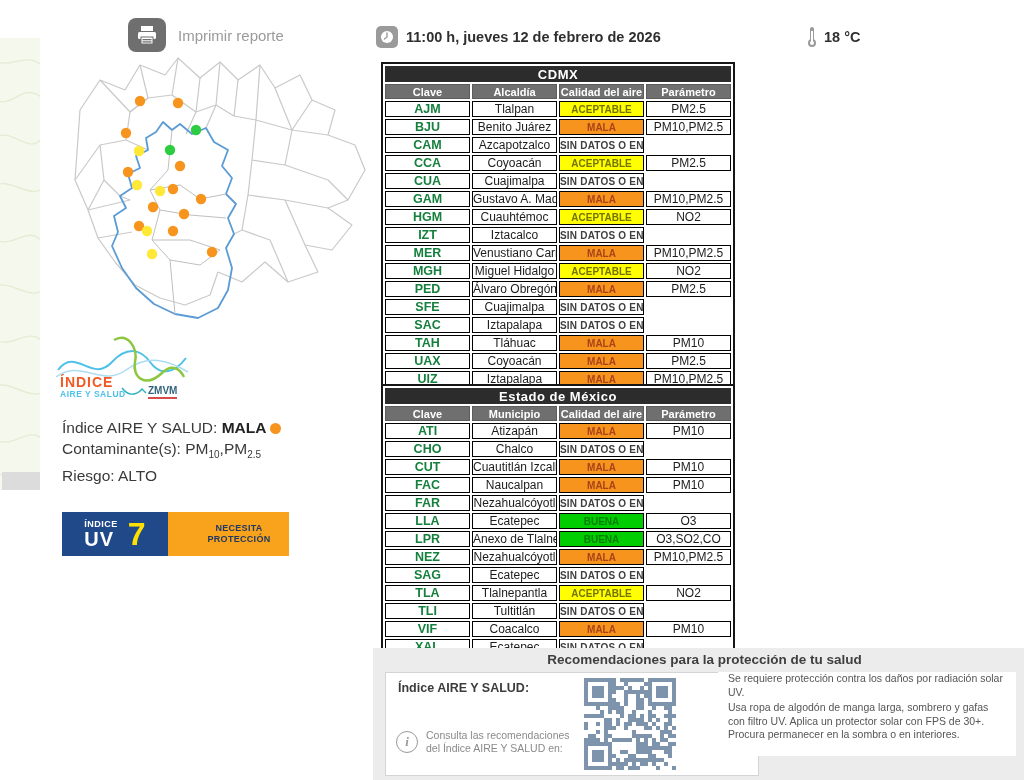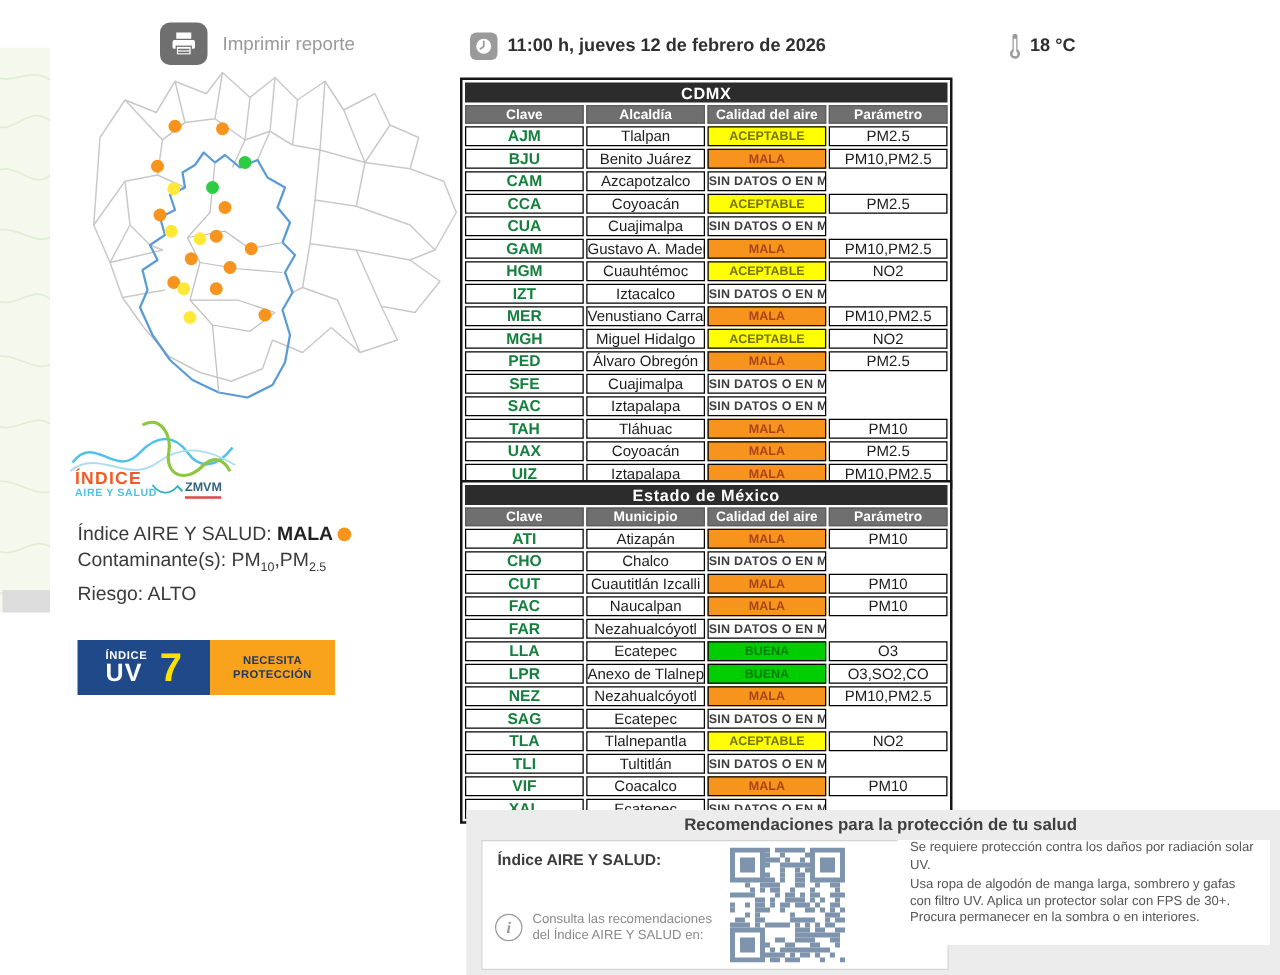--- a/index.html
+++ b/index.html
@@ -37,33 +37,33 @@
   sub{font-size:10px;}
 
   
   .uv{left:62px;top:512px;display:flex;height:44px;}
   .uv-blue{width:106px;background:#20498A;display:flex;align-items:center;justify-content:center;gap:10px;}
   .uv-lbls{display:flex;flex-direction:column;line-height:1;}
   .uv-l1{color:#fff;font-size:9px;font-weight:bold;letter-spacing:.5px;}
   .uv-l2{color:#fff;font-size:20px;font-weight:bold;letter-spacing:1px;}
   .uv-val{color:#FFE000;font-size:32px;font-weight:bold;}
   .uv-orange{width:100px;background:#F9A21B;display:flex;flex-direction:column;align-items:center;
-             justify-content:center;line-height:11px;}
+             justify-content:center;line-height:11px;padding-left:21px;}
   .uv-o{color:#1F3864;font-size:9px;font-weight:bold;letter-spacing:.3px;}
 
   
   .dt{left:376px;top:26px;display:flex;align-items:center;gap:8px;font-size:14.5px;
       font-weight:700;color:#2f2f2f;}
   .temp{left:806px;top:26px;display:flex;align-items:center;gap:6px;font-size:14.5px;
         font-weight:600;color:#2f2f2f;}
   .ico-sq{width:22px;height:22px;background:#9a9a9a;border-radius:5px;display:flex;
           align-items:center;justify-content:center;}
 
   
-  .tblwrap{left:368px;width:394px;}
+  .tblwrap{left:381px;width:354px;}
   .t1{top:62px;} .t2{top:384px;}
   table.aq{border-collapse:separate;border-spacing:2px;background:#fff;
            border:2px solid #161616;width:100%;table-layout:fixed;}
   table.aq td,table.aq th{padding:0;text-align:center;overflow:hidden;white-space:nowrap;}
   .ttl{background:#2c2c2c;color:#fff;font-weight:bold;font-size:13px;height:16px;letter-spacing:.5px;}
   th{background:#6f6f6f;color:#fff;font-size:11px;height:13px;border:1px solid #5c5c5c;}
   .w0{width:38px;} .w1{width:132px;} .w2{width:148px;} .w3{width:66px;}
   td.clave{font-weight:bold;font-size:12.5px;color:#15803d;border:1px solid #000;height:13px;}
   td.nm{font-size:12px;color:#1c1c1c;border:1px solid #000;}
   td.q{font-weight:bold;font-size:10px;border:1px solid #000;}

